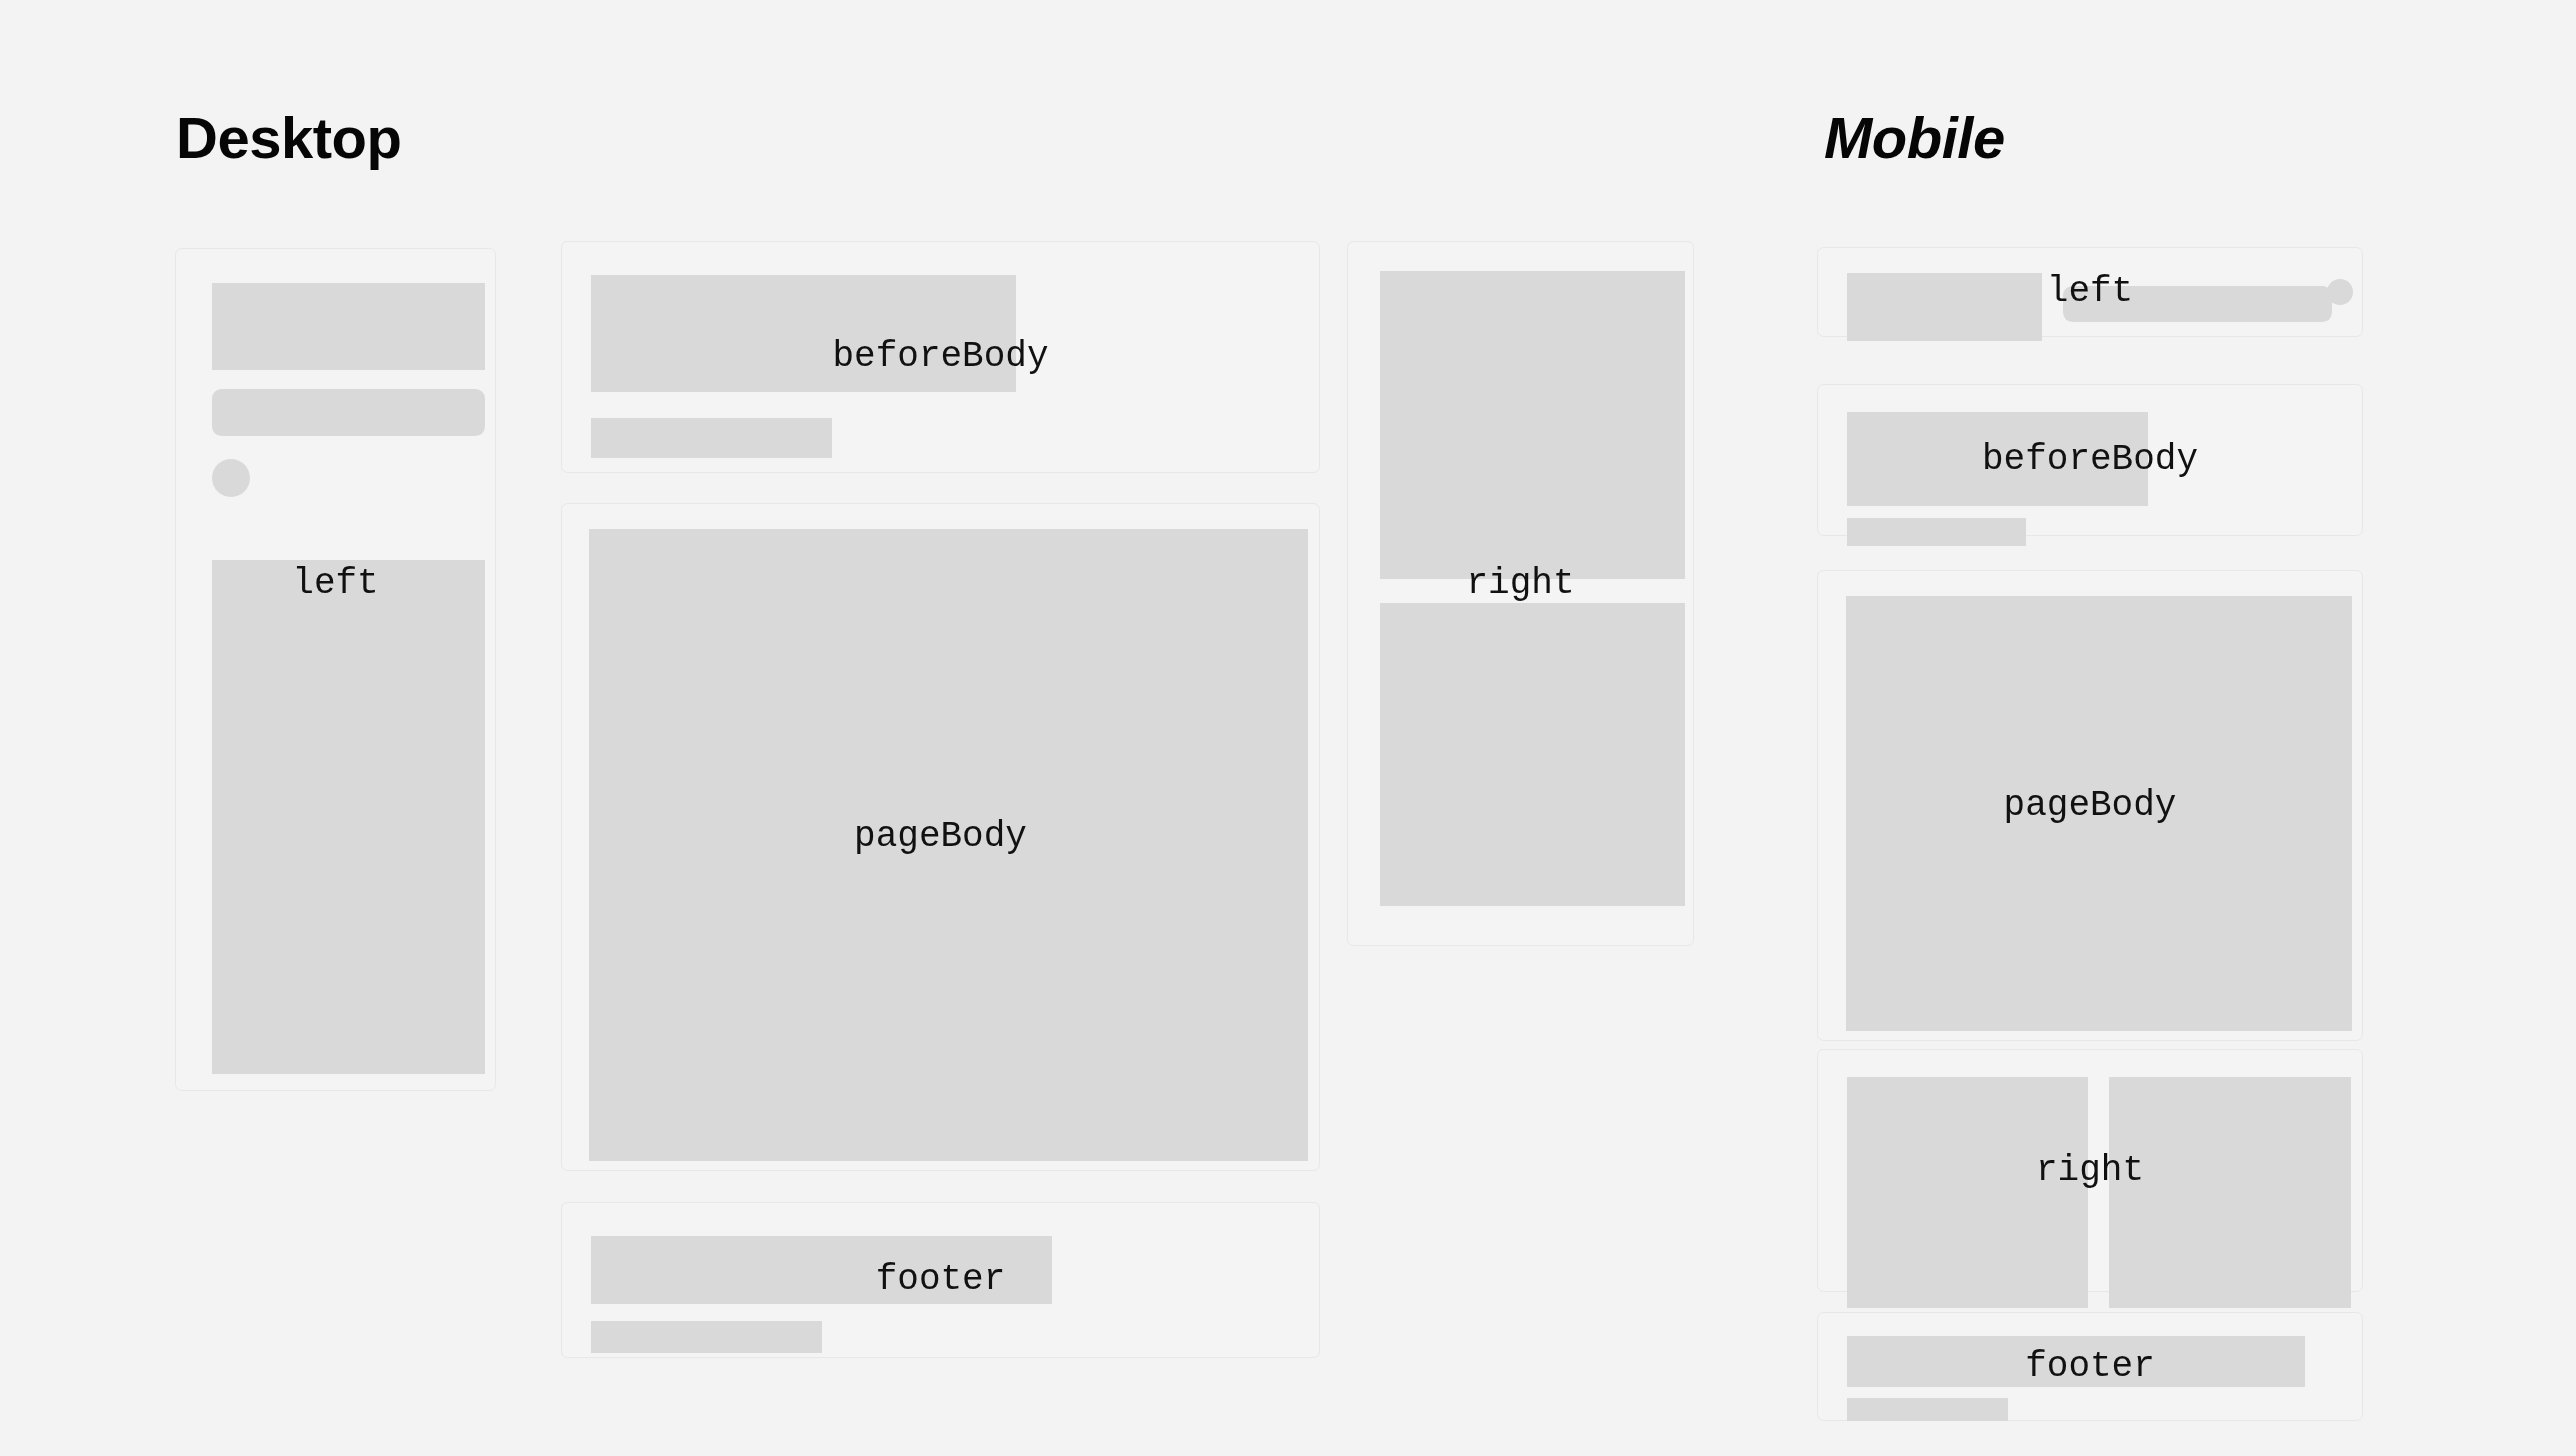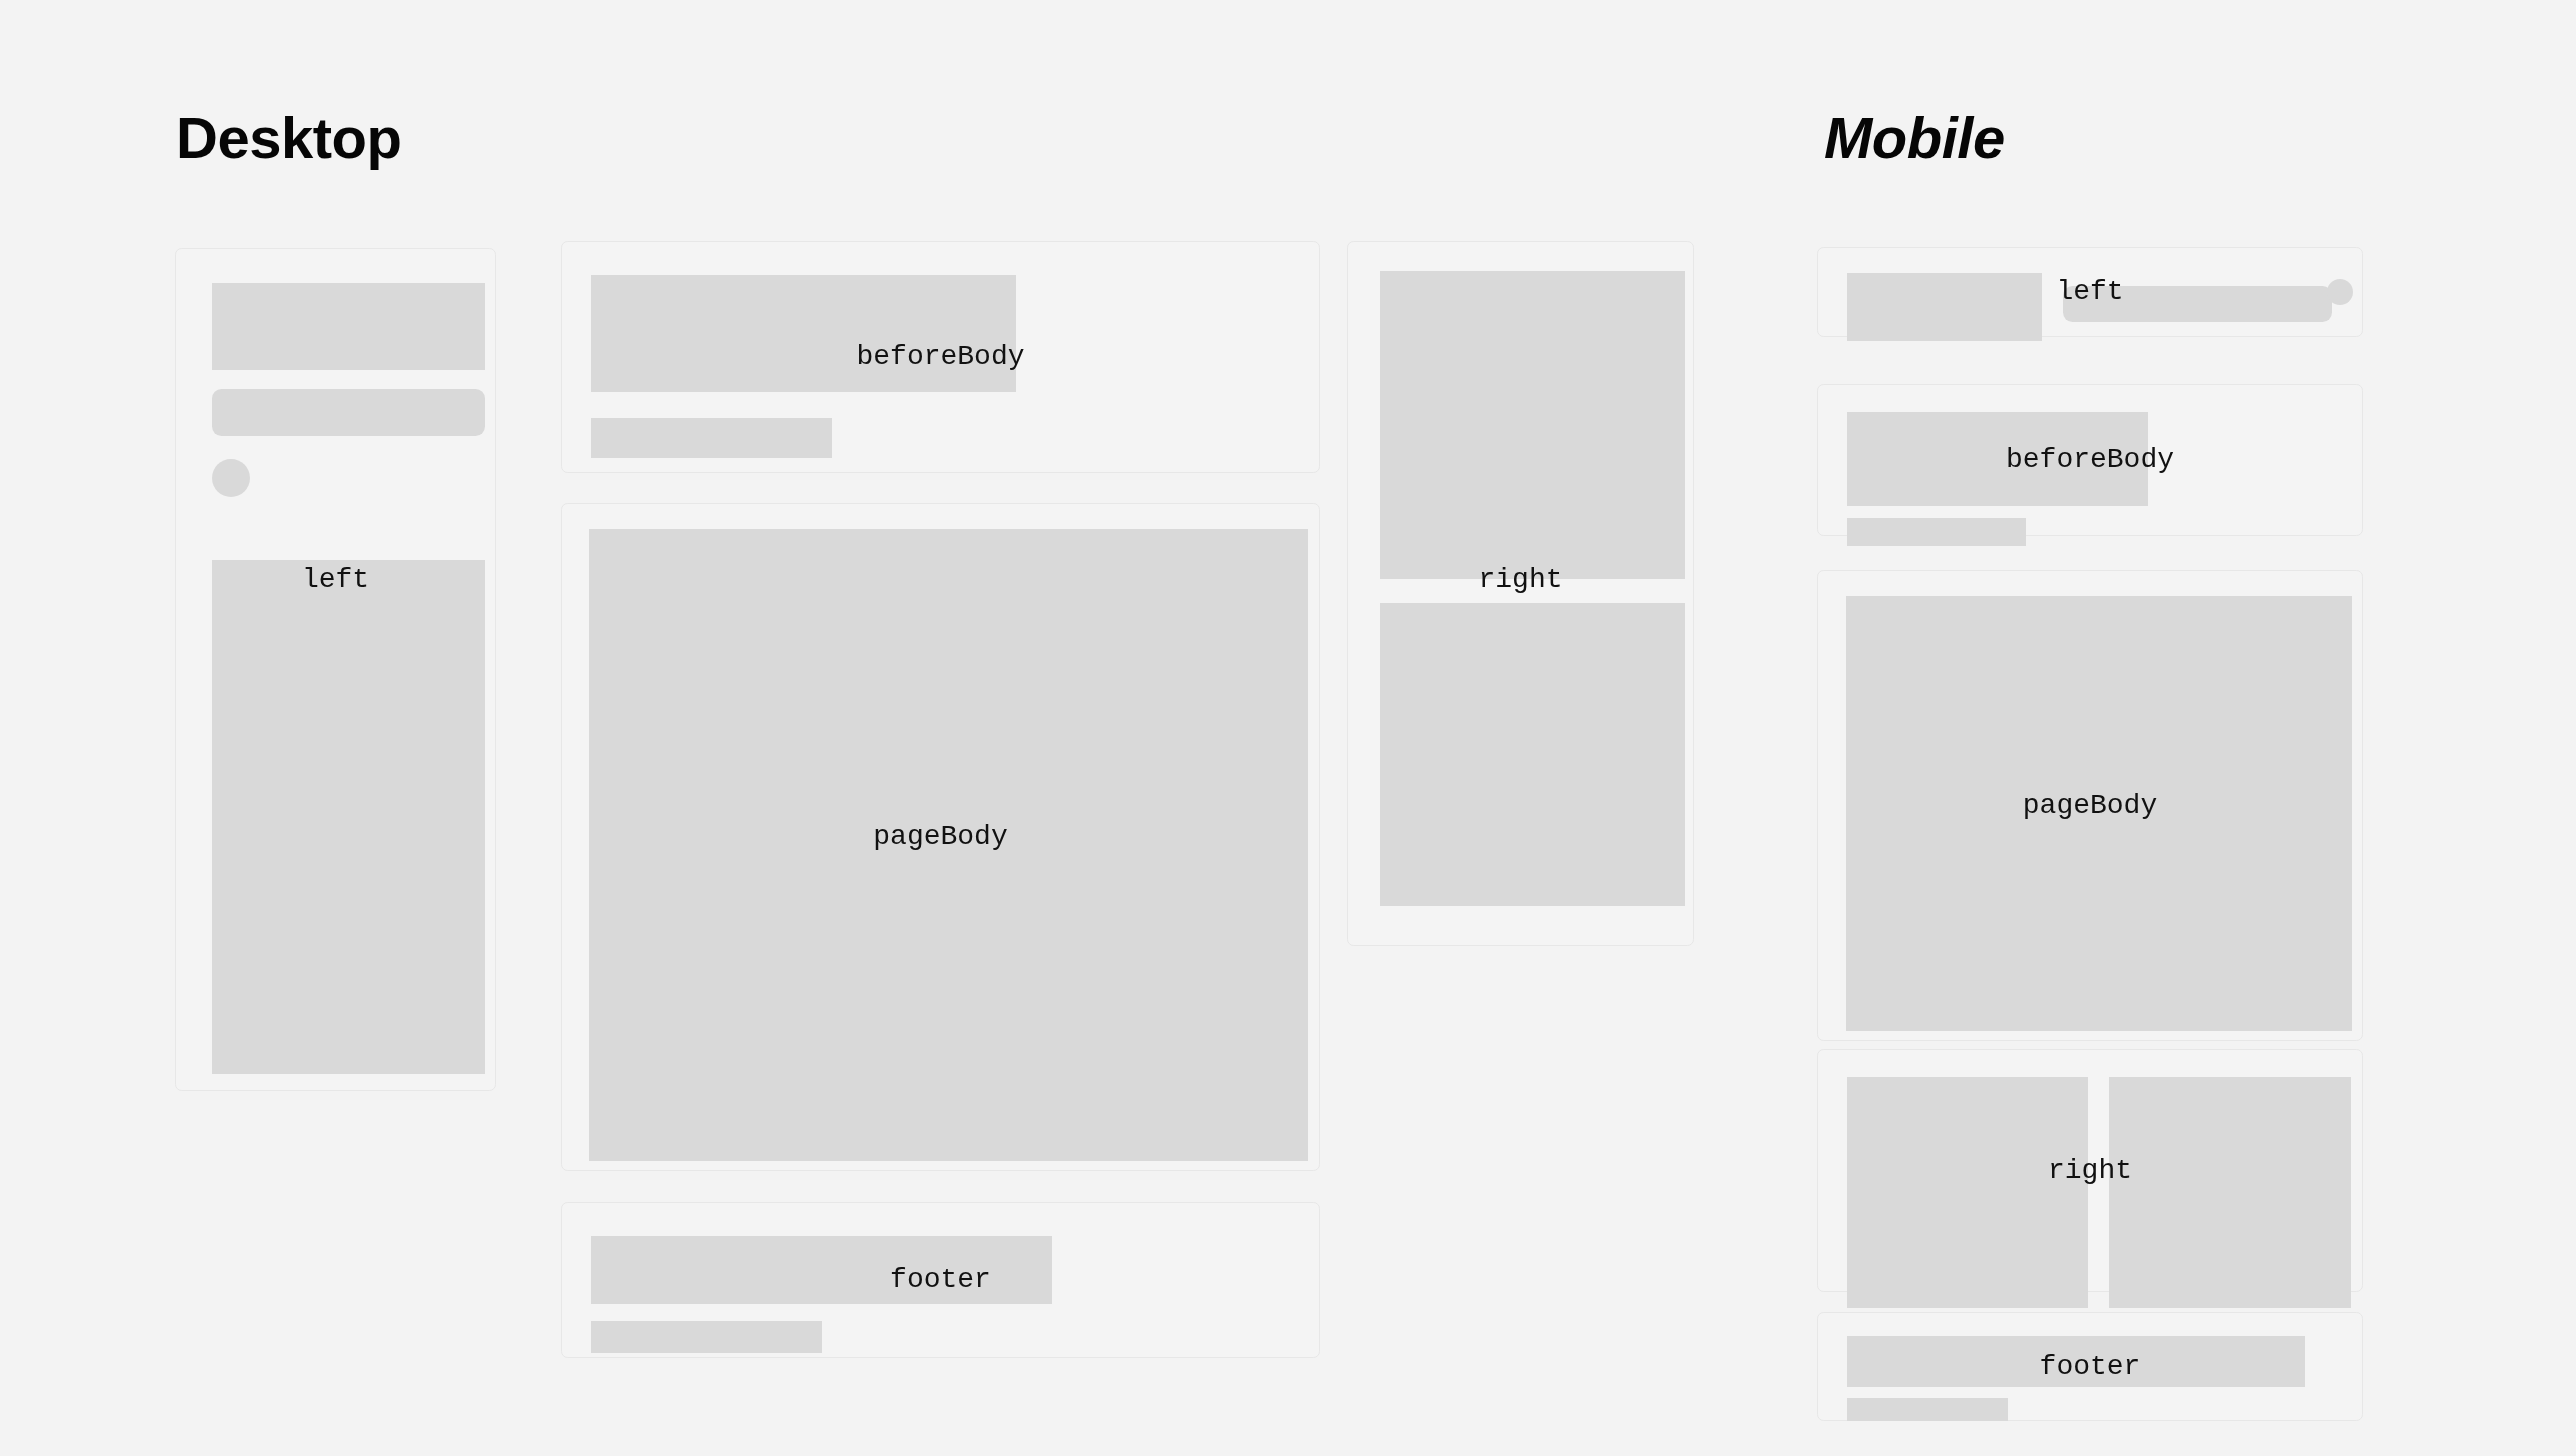--- a/index.html
+++ b/index.html
@@ -46,21 +46,21 @@
     position: absolute;
     background: #d9d9d9;
   }
   .sk.pill   { border-radius: 9.4px; }
   .sk.circle { border-radius: 50%; }
 
   
   .slot-label {
     position: absolute;
     font-family: "Liberation Mono", monospace;
-    font-size: 28px;
+    font-size: 36px;
     line-height: 1;
     color: #111111;
     white-space: nowrap;
     text-align: center;
     pointer-events: none;
     display: flex;
     align-items: center;
     justify-content: center;
   }
 

